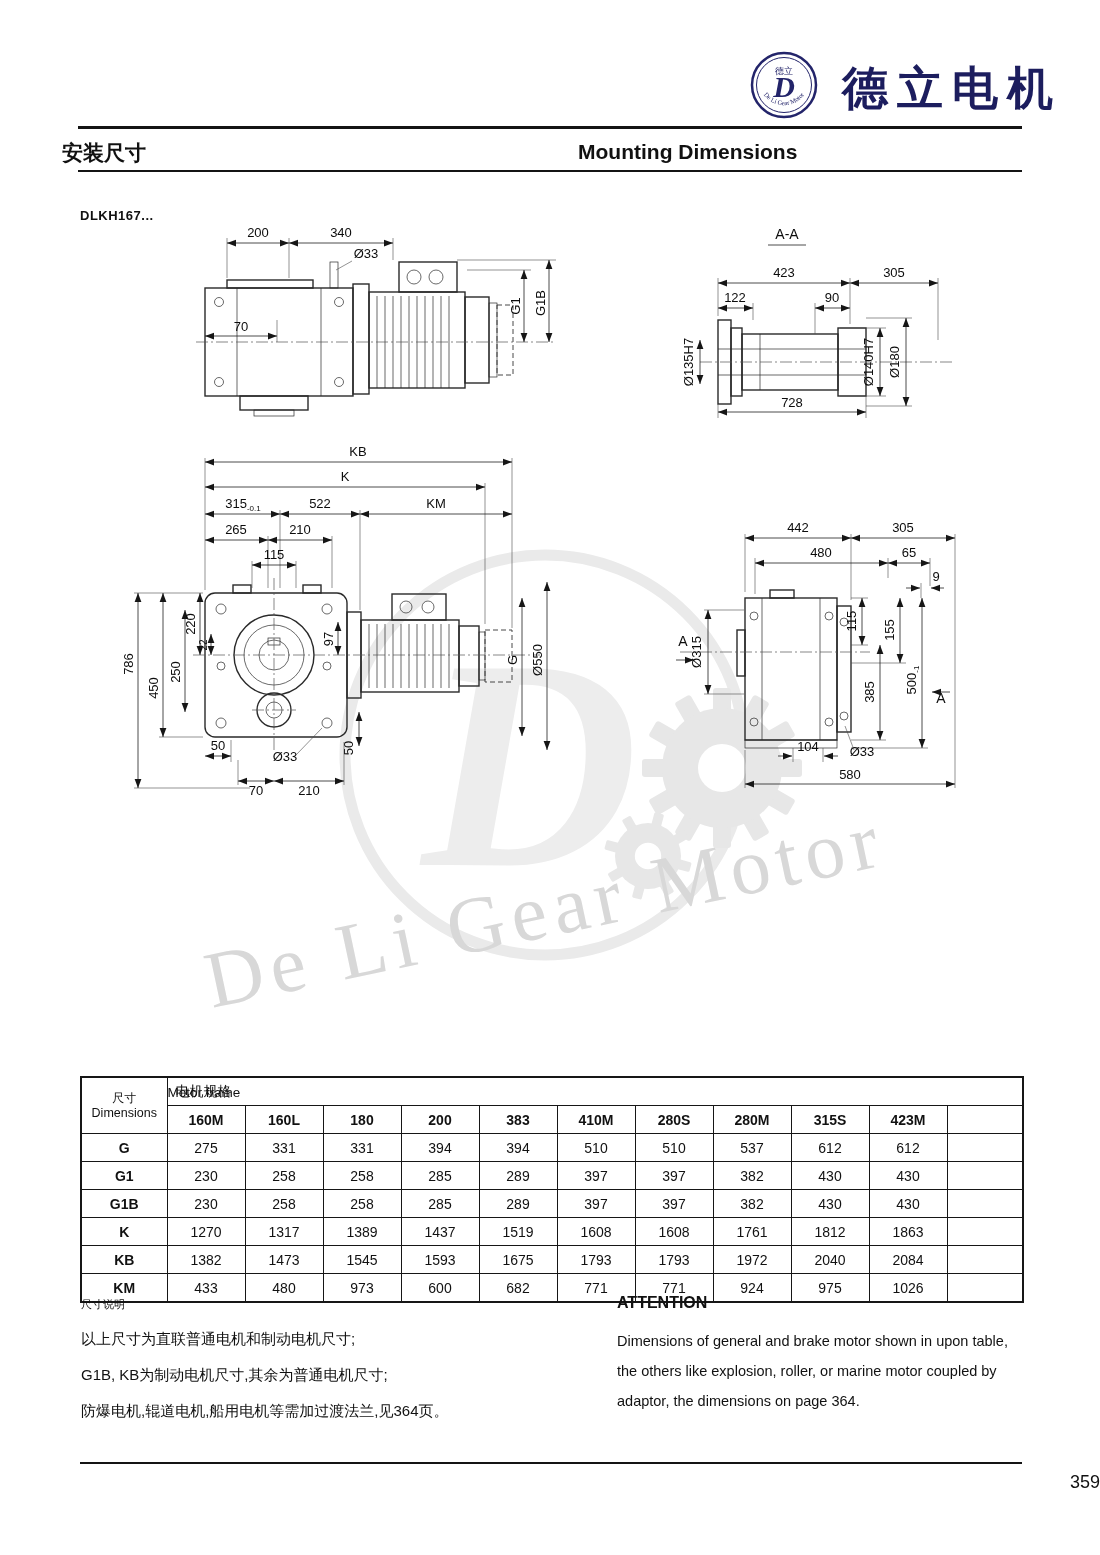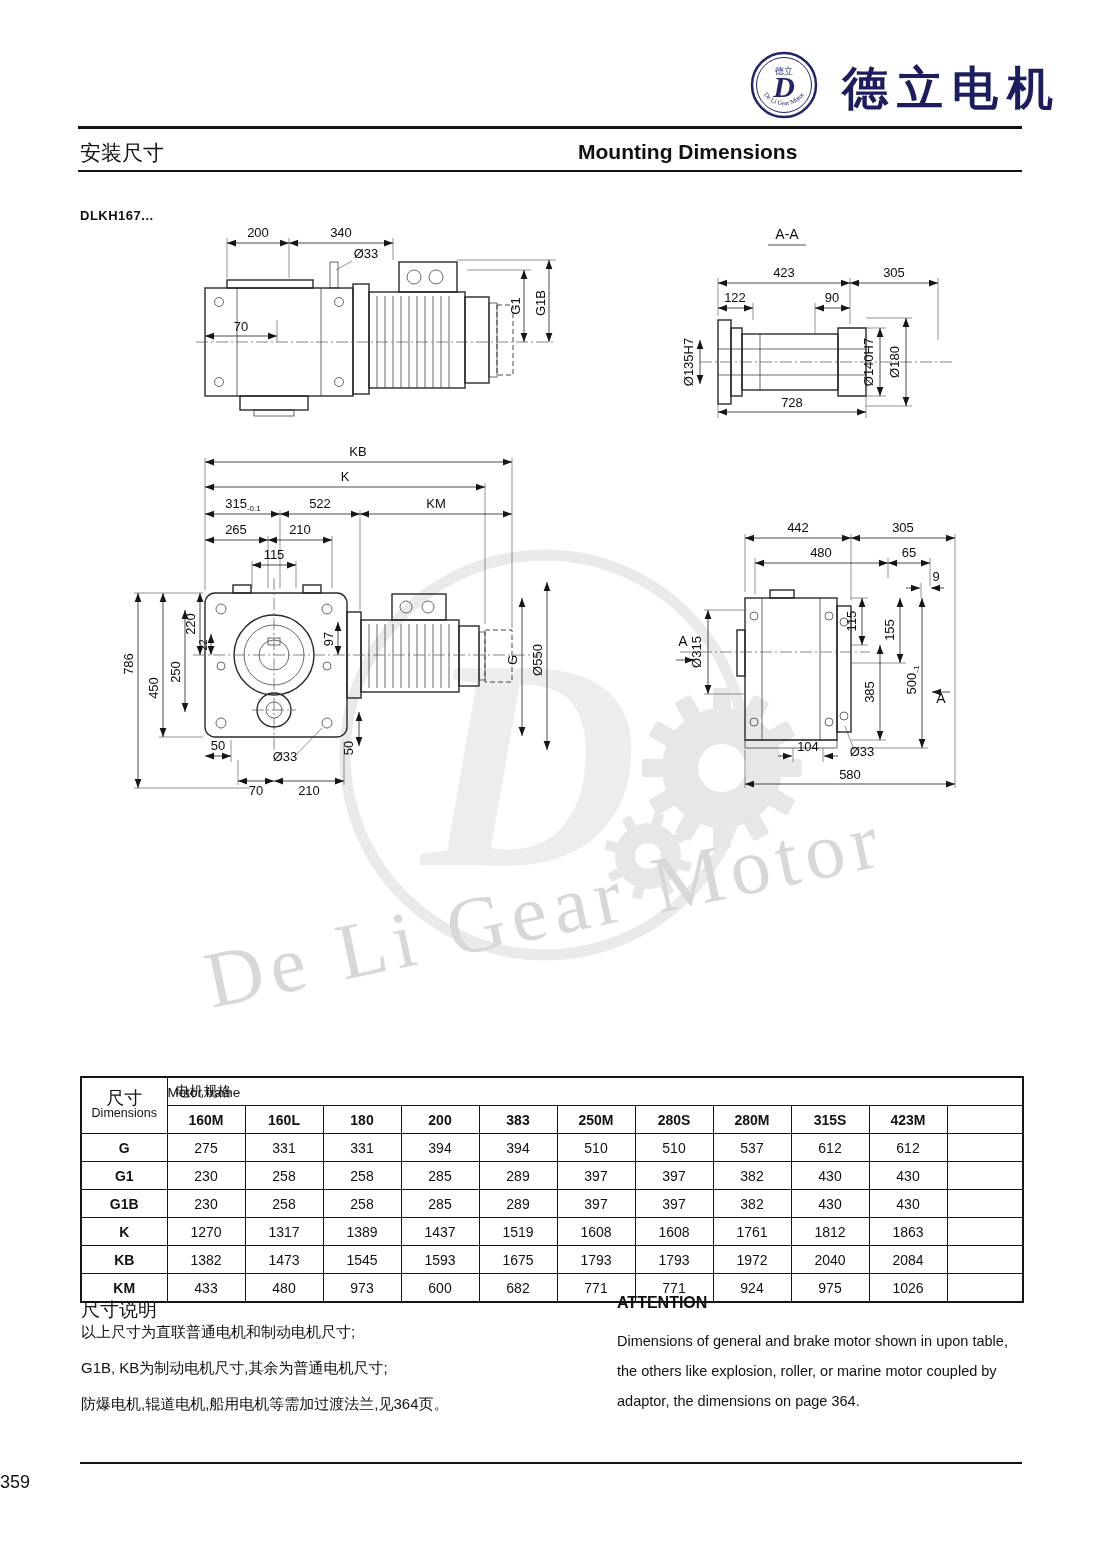--- a/index.html
+++ b/index.html
@@ -1,21 +1,21 @@
 <!DOCTYPE html>
 <html><head>
 <meta charset="utf-8">
 <style>
   html,body{margin:0;padding:0}
   body{background:#fff}
   .page{position:relative;width:1100px;height:1555px;background:#ffffff;font-family:"Liberation Sans",sans-serif;color:#111;overflow:hidden}
   .rule{position:absolute;background:#141414}
   .brand-text{position:absolute;left:842px;top:58px;font-family:"Liberation Serif",serif;font-weight:700;font-size:46px;letter-spacing:9px;color:#1c1d5e;white-space:nowrap}
   .logo-emblem{position:absolute;left:738px;top:44px;width:94px;height:86px}
-  .title-zh{position:absolute;left:80px;top:139px;font-size:21px;font-weight:400}
+  .title-zh{position:absolute;left:62px;top:139px;font-size:21px;font-weight:700}
   .title-en{position:absolute;left:578px;top:140px;font-size:21px;font-weight:700}
   .model-label{position:absolute;left:80px;top:208px;font-size:13px;font-weight:700;letter-spacing:.5px}
   .drawings-svg{position:absolute;left:0;top:0;width:1100px;height:1555px}
 
   
   .ol{fill:none;stroke:#2a2a2a;stroke-width:1.4}
   .tl{fill:none;stroke:#2a2a2a;stroke-width:.7}
   .xl{fill:none;stroke:#4a4a4a;stroke-width:.6}
   .dl{fill:none;stroke:#1f1f1f;stroke-width:.8}
   .cl{fill:none;stroke:#555;stroke-width:.7;stroke-dasharray:12 3 2 3}
@@ -24,33 +24,33 @@
   .dts{font-size:10px}
   .dtt{font-size:14px}
   .sub{font-size:8px}
   .wmt{font-family:"Liberation Serif",serif;fill:#d8d8d8;letter-spacing:7px}
 
   
   .dim-table{position:absolute;left:80px;top:1076px;width:942px;border-collapse:collapse;table-layout:fixed;border:2px solid #161616}
   .dim-table th,.dim-table td{border:1px solid #161616;text-align:center;font-size:14px;height:27px;padding:0;font-weight:400;vertical-align:middle}
   .dim-table .frame-h{font-weight:700}
   .dim-table .row-l{font-weight:700}
-  .dim-table .corner div{line-height:15px;font-size:18px}
+  .dim-table .corner div{line-height:15px;font-size:12px}
   .dim-table .corner .corner-en{font-size:12.5px}
   .dim-table .spec-cell{position:relative;text-align:left}
   .dim-table .spec-left{padding-left:8px;font-size:14px}
   .dim-table .spec-center{position:absolute;left:0;right:0;top:50%;transform:translateY(-50%);font-size:13.5px}
 
   .notes-zh{position:absolute;left:81px;top:1297px;width:500px;font-size:15px}
-  .notes-zh .nt{font-size:19px}
+  .notes-zh .nt{margin-bottom:18px;font-size:11px}
   .notes-zh .nl{margin-bottom:17px}
   .notes-en{position:absolute;left:617px;top:1294px;width:410px;font-size:14.5px}
   .notes-en .nt{font-weight:700;margin-bottom:21px;font-size:16px}
   .notes-en .nl{margin-bottom:14px}
-  .page-number{position:absolute;left:0;right:0;top:1472px;text-align:left;font-size:18px}
+  .page-number{position:absolute;left:0;right:0;top:1472px;text-align:right;font-size:18px}
 </style>
 </head>
 <body>
 
 <div class="page">
 
   <svg class="drawings-svg" viewBox="0 0 1100 1555" xmlns="http://www.w3.org/2000/svg">
     <defs>
       <marker id="ar" viewBox="0 0 8 8" refX="8" refY="4" markerWidth="9" markerHeight="9" orient="auto-start-reverse" markerUnits="userSpaceOnUse">
         <path d="M0,1 L8,4 L0,7 Z" fill="#161616"></path>
@@ -384,21 +384,21 @@
         <span class="spec-left">电机规格</span>
         <span class="spec-center">Motor frame</span>
       </th>
     </tr>
     <tr>
       <th class="frame-h">160M</th>
       <th class="frame-h">160L</th>
       <th class="frame-h">180</th>
       <th class="frame-h">200</th>
       <th class="frame-h">383</th>
-      <th class="frame-h">250M</th>
+      <th class="frame-h">410M</th>
       <th class="frame-h">280S</th>
       <th class="frame-h">280M</th>
       <th class="frame-h">315S</th>
       <th class="frame-h">423M</th>
       <th></th>
     </tr>
     <tr>
       <th class="row-l">G</th>
       <td>275</td>
       <td>331</td>

